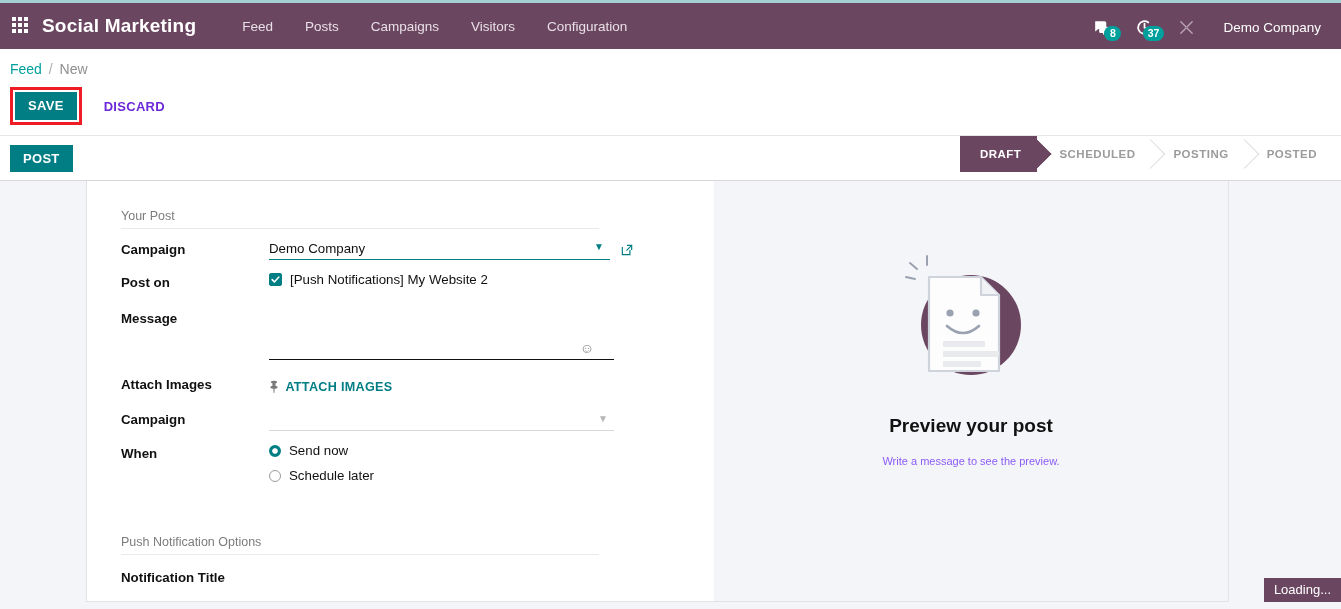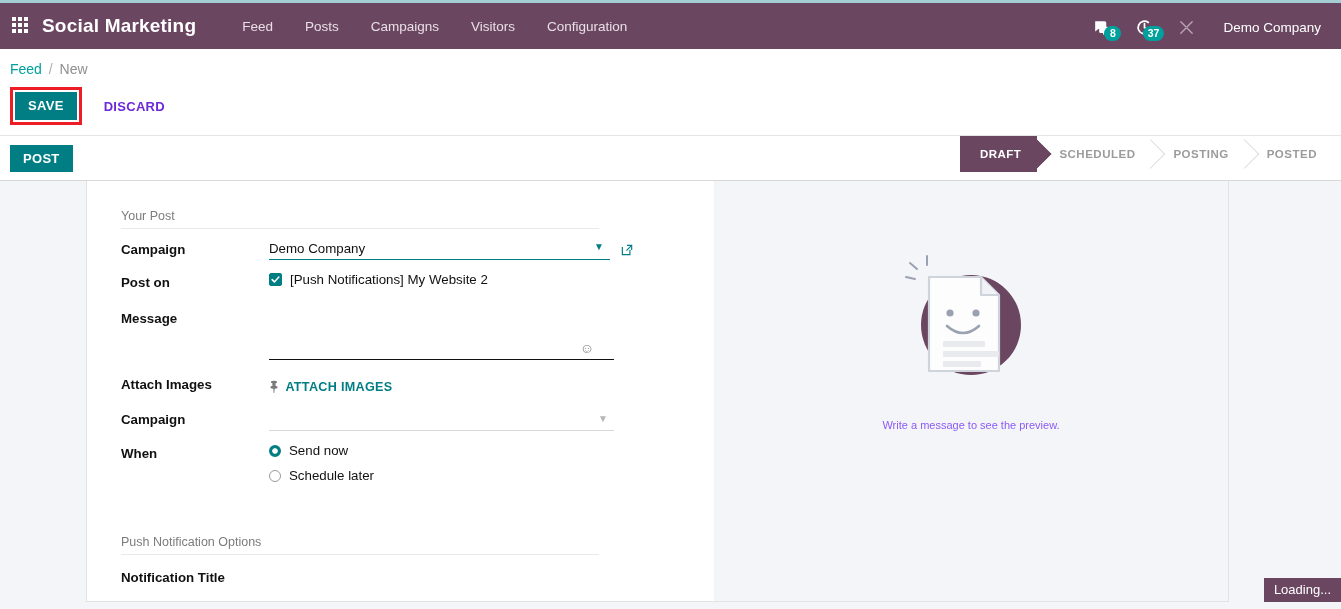--- a/index.html
+++ b/index.html
@@ -333,20 +333,21 @@
           <path d="M56 89 q16 14 32 0" fill="none" stroke="#9aa2b1" stroke-width="2.6" stroke-linecap="round"></path>
           <rect x="52" y="104" width="42" height="6" rx="1" fill="#e8eaee"></rect>
           <rect x="52" y="114" width="56" height="6" rx="1" fill="#e8eaee"></rect>
           <rect x="52" y="124" width="38" height="6" rx="1" fill="#e8eaee"></rect>
           <g stroke="#9aa2b1" stroke-width="2" stroke-linecap="round">
             <path d="M36 28 v-9"></path>
               <path d="M26 32 l-7 -6"></path>
               <path d="M24 42 l-9 -2"></path>
           </g>
         </svg>
+        <div class="preview-title">Preview your post</div>
         <div class="preview-sub">Write a message to see the preview.</div>
       </div>
     </div>
 
   </div>
 
   <div class="loading-badge">Loading...</div>
 </div>
 
 </body></html>

